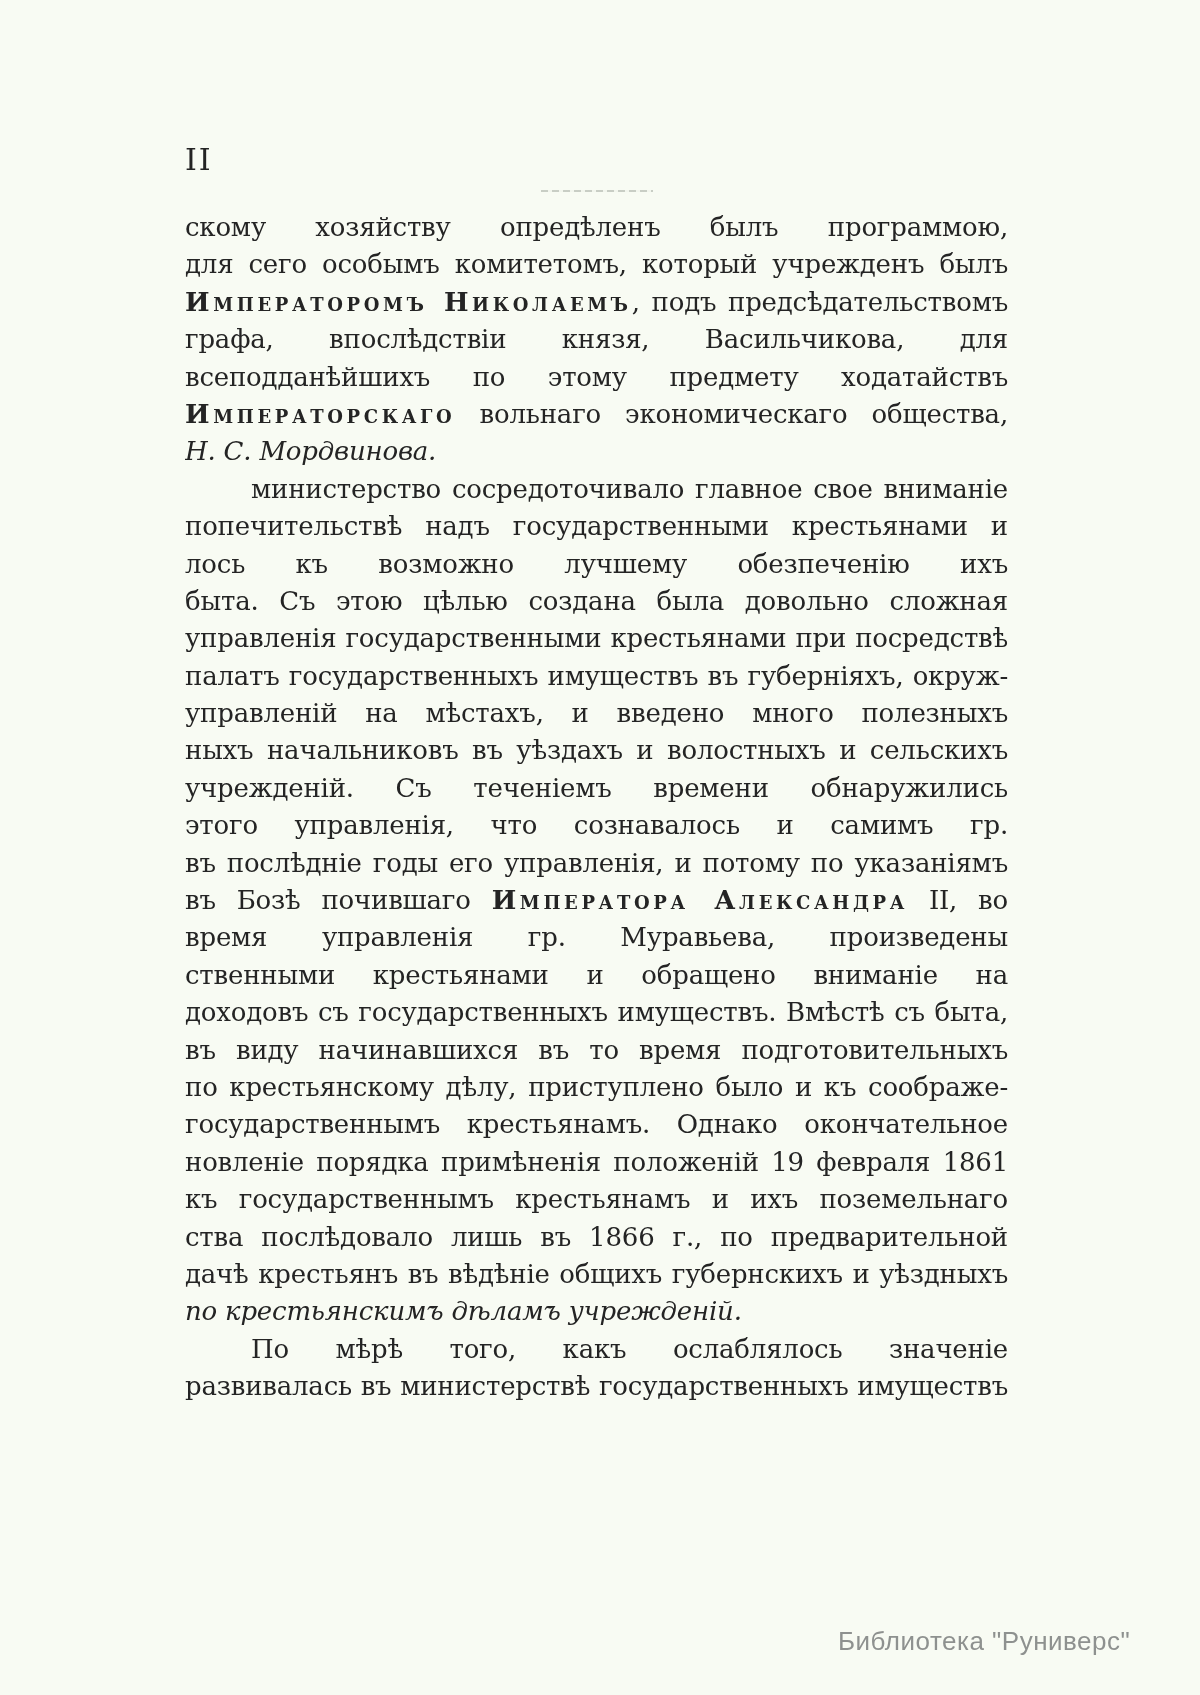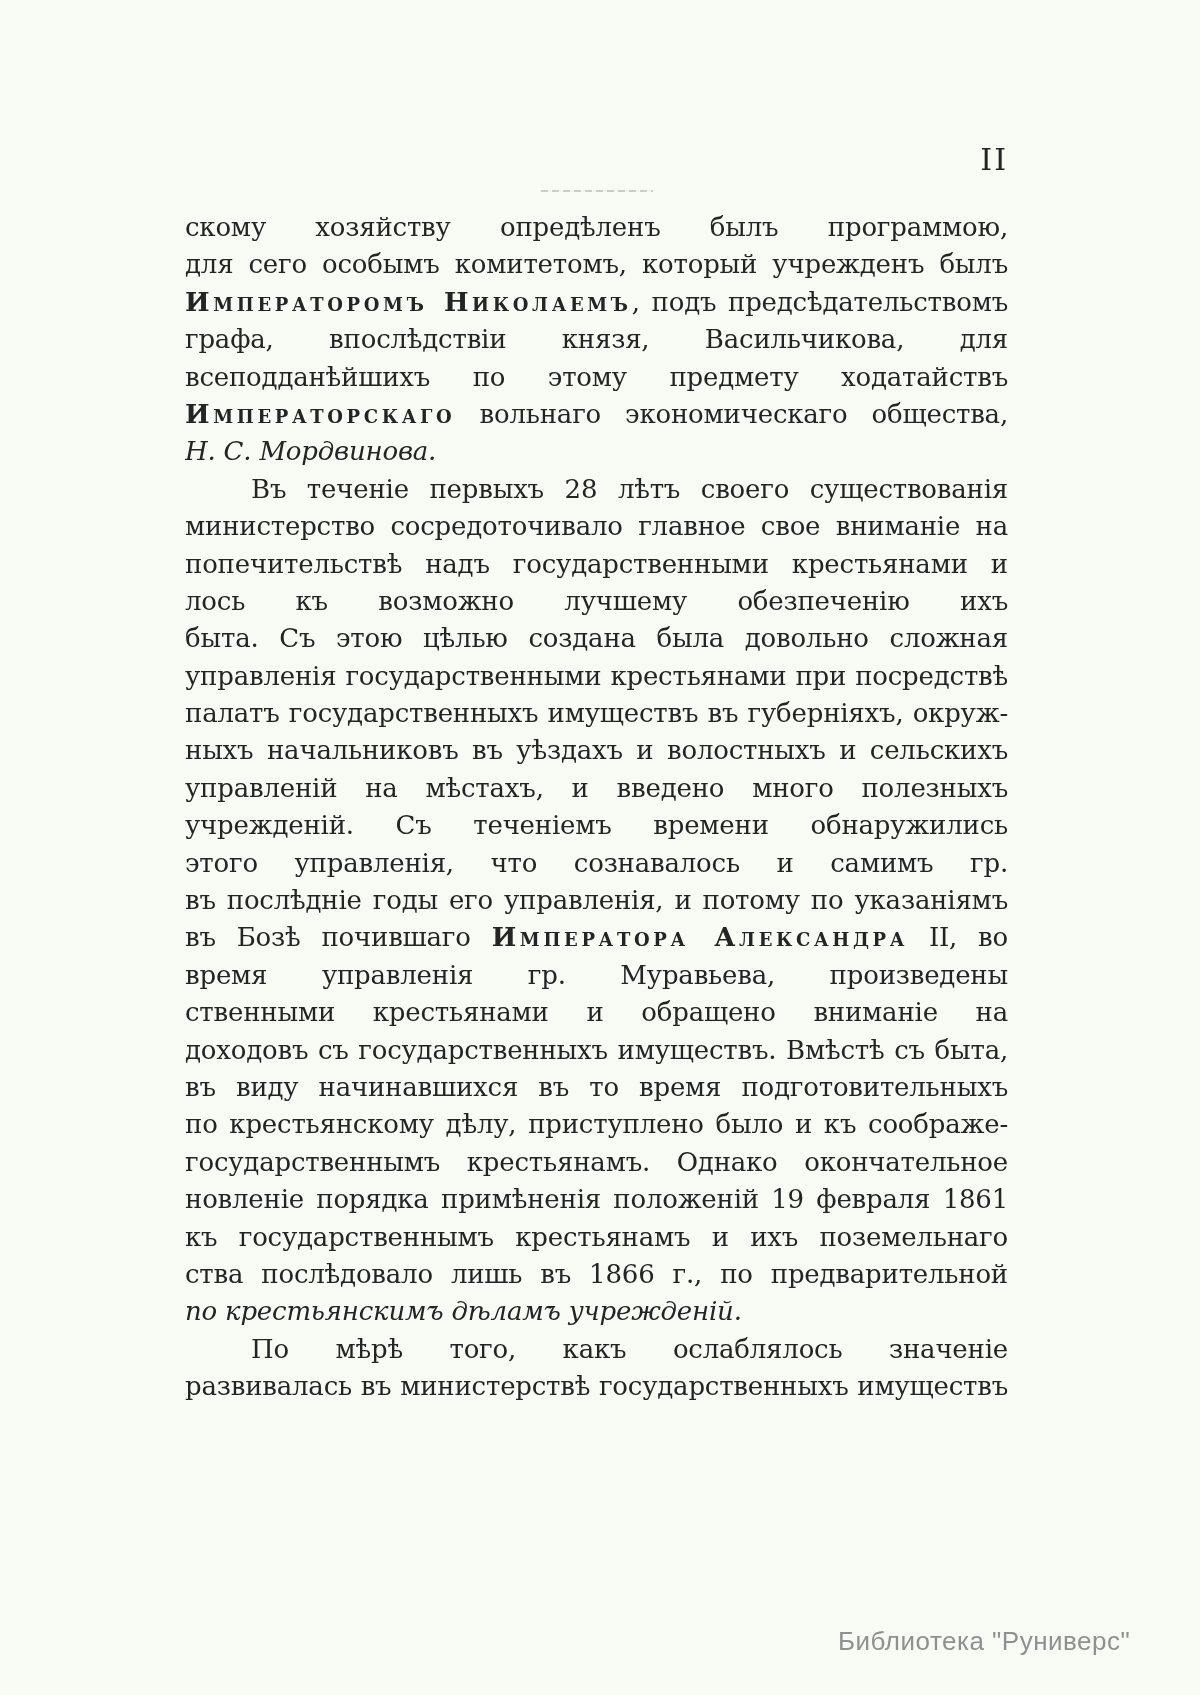--- a/index.html
+++ b/index.html
@@ -7,21 +7,21 @@
     position:relative;
     width:1200px; height:1695px;
     background:#f8fbf3;
     font-family:"DejaVu Serif", serif;
     color:#242424;
     overflow:hidden;
   }
   .page-header {
     position:absolute;
     left:185px; top:142px; width:823px;
-    text-align:right;
+    text-align:left;
     font-size:30px;
     letter-spacing:2px;
   }
   .header-rule {
     position:absolute;
     left:541px; top:190px;
     width:112px; height:2px;
     opacity:.5;
     background:repeating-linear-gradient(90deg,#99a096 0 7px, rgba(153,160,150,.12) 7px 11px);
   }
@@ -62,42 +62,42 @@
       <div class="para">
         <div class="line">скому хозяйству опредѣленъ былъ программою, начертанною</div>
         <div class="line">для сего особымъ комитетомъ, который учрежденъ былъ</div>
         <div class="line"><span class="sc">Императоромъ Николаемъ</span>, подъ предсѣдательствомъ</div>
         <div class="line">графа, впослѣдствіи князя, Васильчикова, для разсмотрѣнія</div>
         <div class="line">всеподданѣйшихъ по этому предмету ходатайствъ президента</div>
         <div class="line"><span class="sc">Императорскаго</span> вольнаго экономическаго общества, графа</div>
         <div class="line last-left">Н. С. Мордвинова.</div>
       </div>
       <div class="para indent">
-        <div class="line">Въ теченіе первыхъ 28 лѣтъ своего существованія</div>
         <div class="line">министерство сосредоточивало главное свое вниманіе на</div>
         <div class="line">попечительствѣ надъ государственными крестьянами и стреми-</div>
         <div class="line">лось къ возможно лучшему обезпеченію ихъ хозяйственнаго</div>
         <div class="line">быта. Съ этою цѣлью создана была довольно сложная система</div>
         <div class="line">управленія государственными крестьянами при посредствѣ</div>
         <div class="line">палатъ государственныхъ имуществъ въ губерніяхъ, окруж-</div>
+        <div class="line">управленій на мѣстахъ, и введено много полезныхъ</div>
         <div class="line">ныхъ начальниковъ въ уѣздахъ и волостныхъ и сельскихъ</div>
-        <div class="line">управленій на мѣстахъ, и введено много полезныхъ</div>
         <div class="line">учрежденій. Съ теченіемъ времени обнаружились недостатки</div>
         <div class="line">этого управленія, что сознавалось и самимъ гр. Киселевымъ</div>
         <div class="line">въ послѣдніе годы его управленія, и потому по указаніямъ</div>
         <div class="line">въ Бозѣ почившаго <span class="sc">Императора Александра</span> II, во</div>
         <div class="line">время управленія гр. Муравьева, произведены значительныя</div>
         <div class="line">ственными крестьянами и обращено вниманіе на возвышеніе</div>
         <div class="line">доходовъ съ государственныхъ имуществъ. Вмѣстѣ съ быта,</div>
         <div class="line">въ виду начинавшихся въ то время подготовительныхъ работъ</div>
         <div class="line">по крестьянскому дѣлу, приступлено было и къ соображе-</div>
         <div class="line">государственнымъ крестьянамъ. Однако окончательное уста-</div>
         <div class="line">новленіе порядка примѣненія положеній 19 февраля 1861 г.</div>
         <div class="line">къ государственнымъ крестьянамъ и ихъ поземельнаго устрой-</div>
         <div class="line">ства послѣдовало лишь въ 1866 г., по предварительной пере-</div>
+        <div class="line">дачѣ крестьянъ въ вѣдѣніе общихъ губернскихъ и уѣздныхъ</div>
         <div class="line last-left">по крестьянскимъ дѣламъ учрежденій.</div>
       </div>
       <div class="para indent">
         <div class="line">По мѣрѣ того, какъ ослаблялось значеніе попечительства,</div>
         <div class="line">развивалась въ министерствѣ государственныхъ имуществъ</div>
       </div>
     </div>
   <div class="watermark">Библиотека "Руниверс"</div>
 </div>
 

